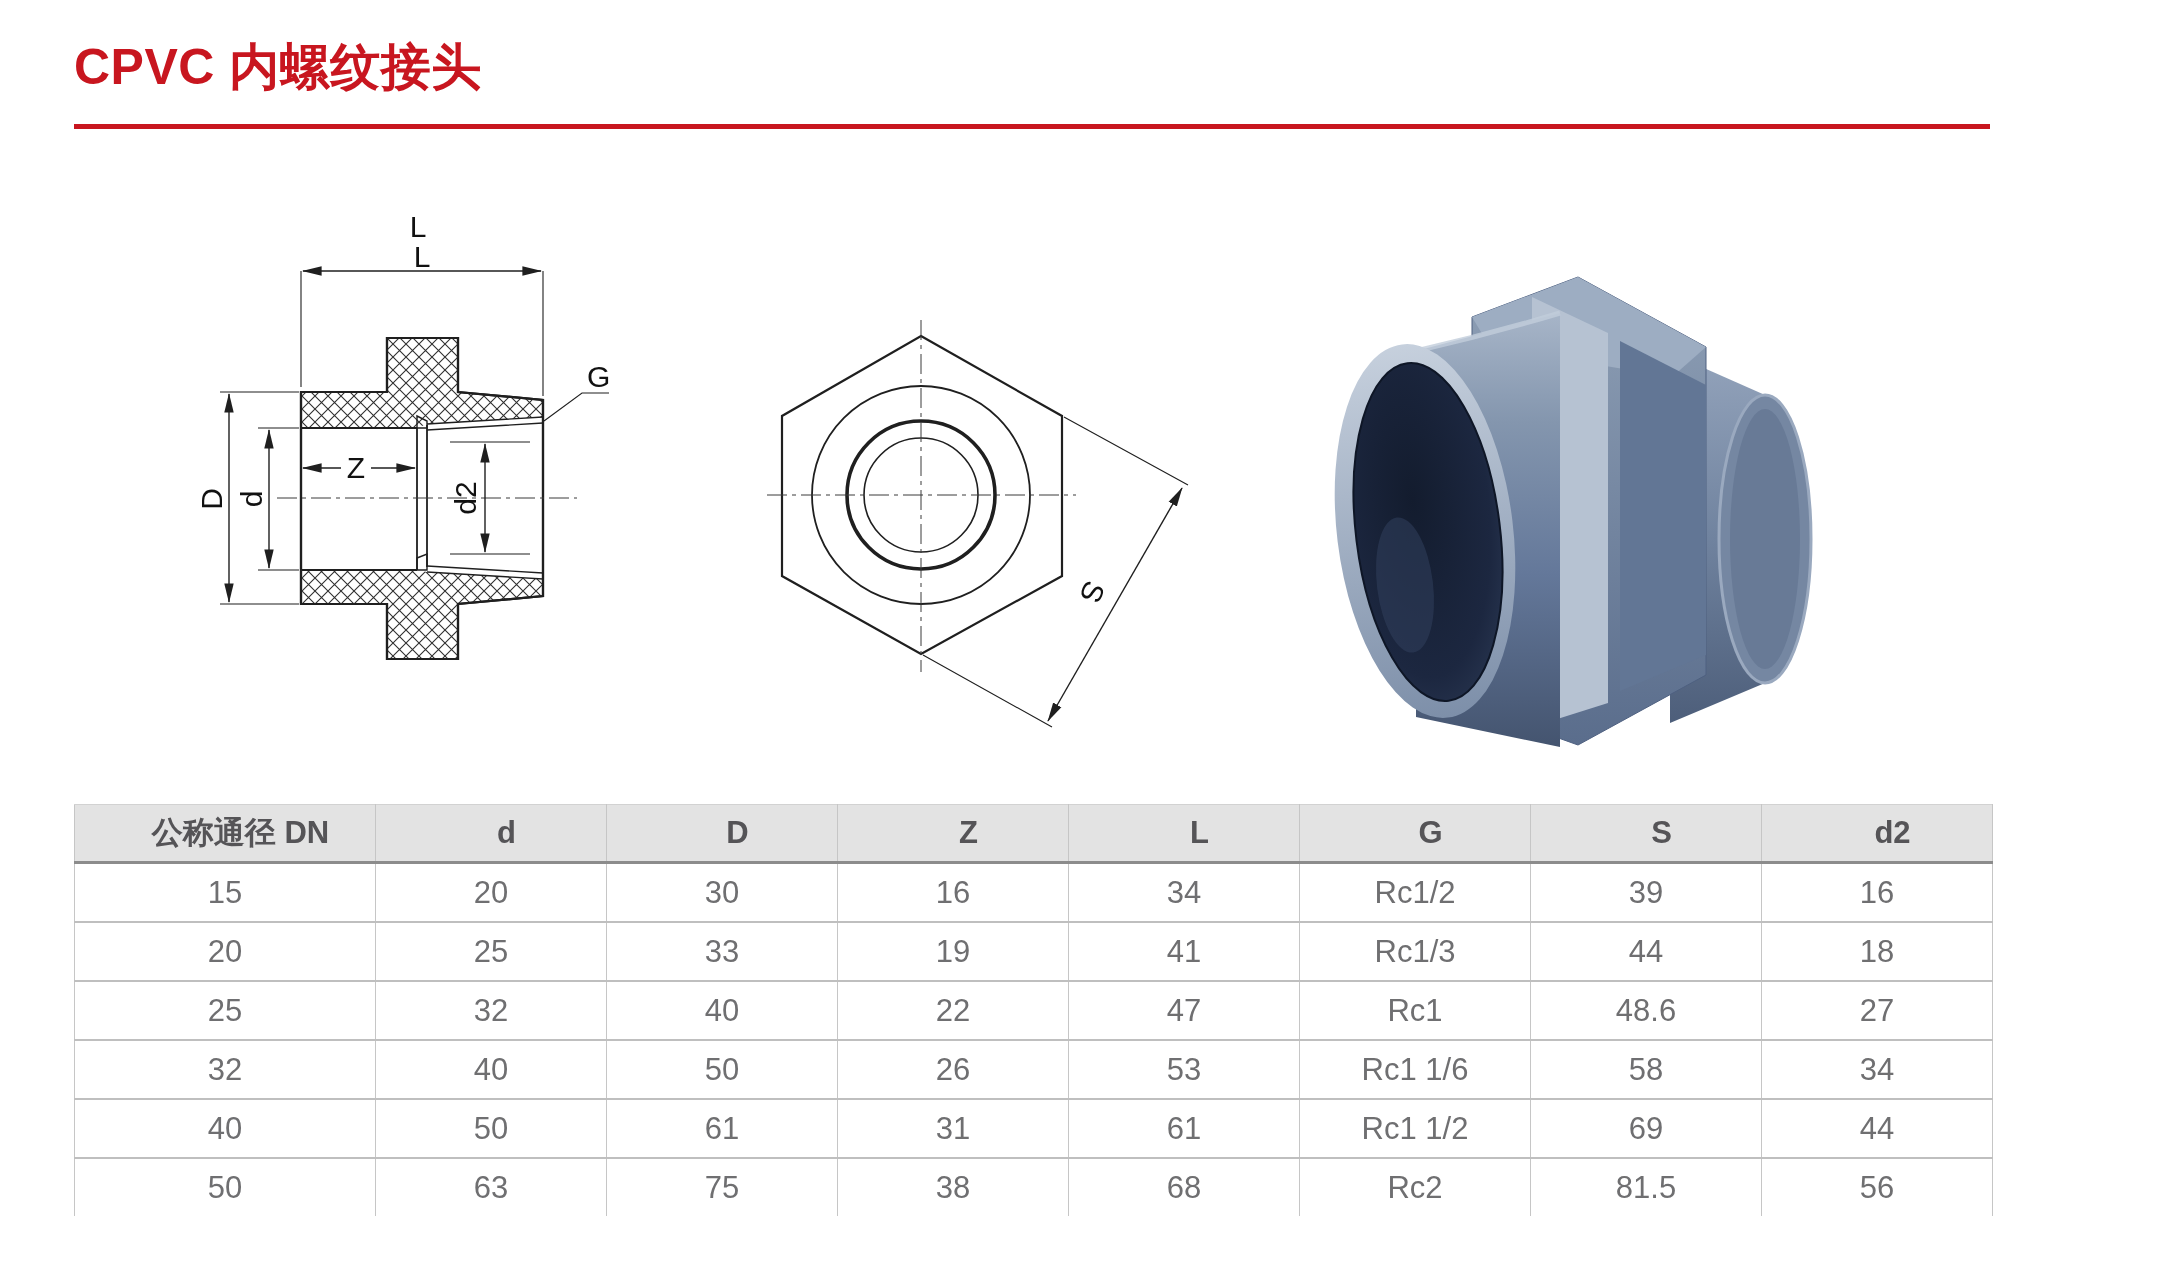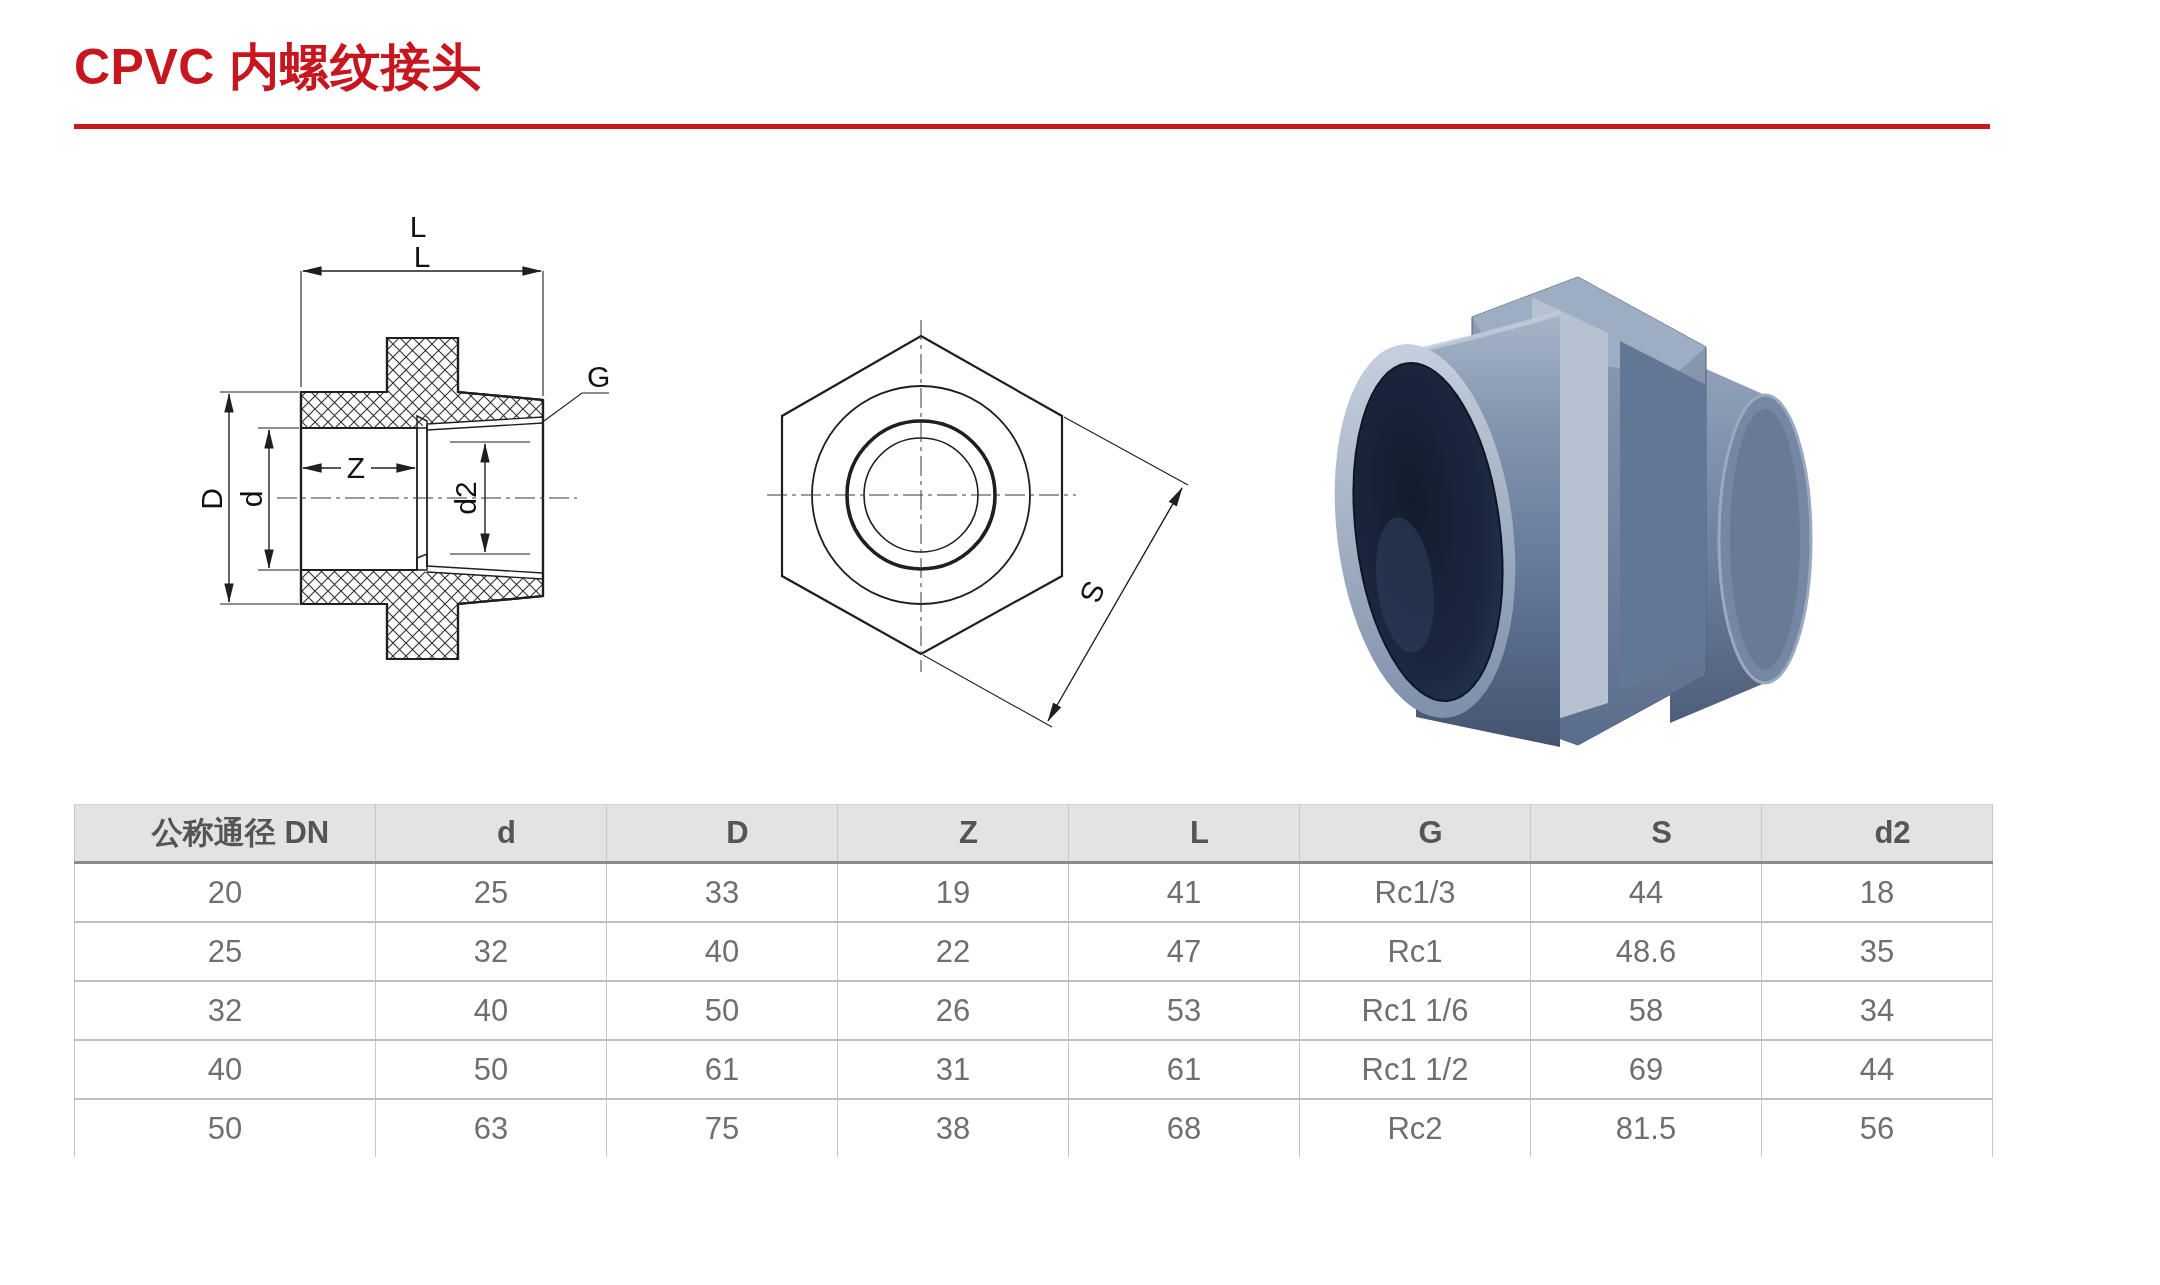--- a/index.html
+++ b/index.html
@@ -180,38 +180,48 @@
         <th>D</th>
         <th>Z</th>
         <th>L</th>
         <th>G</th>
         <th>S</th>
         <th>d2</th>
       </tr>
     </thead>
     <tbody>
       <tr>
+        <td>15</td>
+        <td>20</td>
+        <td>30</td>
+        <td>16</td>
+        <td>34</td>
+        <td>Rc1/2</td>
+        <td>39</td>
+        <td>16</td>
+      </tr>
+      <tr>
         <td>20</td>
         <td>25</td>
         <td>33</td>
         <td>19</td>
         <td>41</td>
         <td>Rc1/3</td>
         <td>44</td>
         <td>18</td>
       </tr>
       <tr>
         <td>25</td>
         <td>32</td>
         <td>40</td>
         <td>22</td>
         <td>47</td>
         <td>Rc1</td>
         <td>48.6</td>
-        <td>35</td>
+        <td>27</td>
       </tr>
       <tr>
         <td>32</td>
         <td>40</td>
         <td>50</td>
         <td>26</td>
         <td>53</td>
         <td>Rc1 1/6</td>
         <td>58</td>
         <td>34</td>

